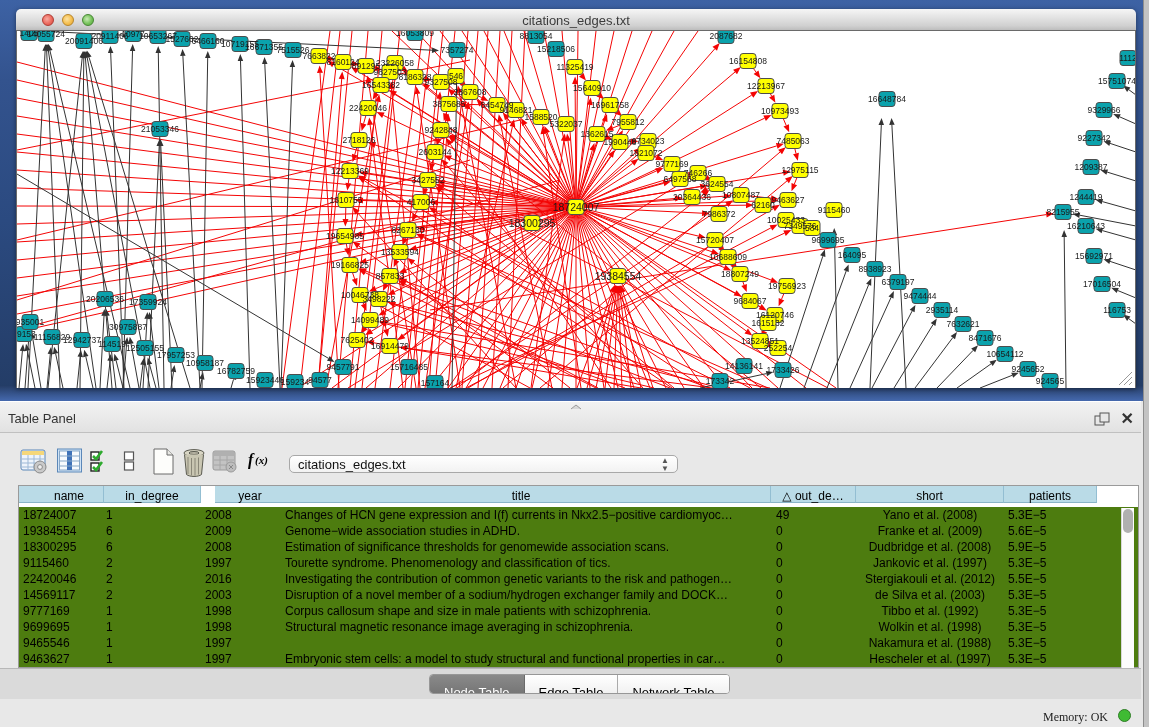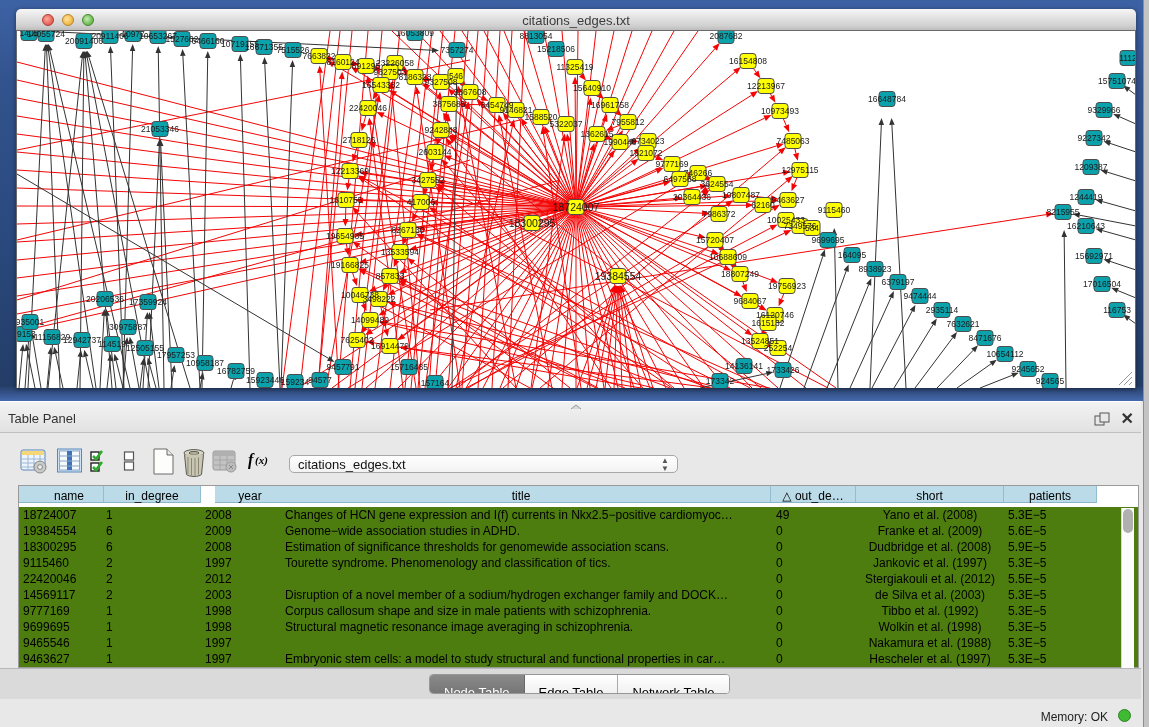--- a/index.html
+++ b/index.html
@@ -42,21 +42,21 @@
 .c5 { left:837px; width:148px; text-align:center; }
 .c6 { left:989px; width:90px; }
 #vscroll { position:absolute; right:4px; top:22px; width:13px; height:160px; background:#fcfcfc; border-left:1px solid #d8d8d8; }
 #vthumb { position:absolute; left:1px; top:1px; width:10px; height:24px; background:#b0b0b0; border-radius:5px; }
 #tabbar { position:absolute; left:0; top:267px; width:1141px; height:31px; background:#dadada; border-top:1px solid #b8b8b8; }
 #segs { position:absolute; left:429px; top:5px; height:20px; border:1px solid #979797; border-radius:4px; overflow:hidden; display:flex; background:#fff; }
 .seg { font-size:13px; line-height:19px; padding:8px 14px; color:#000; background:linear-gradient(#ffffff,#f1f1f1); border-right:1px solid #aaa; }
 .seg.on { background:linear-gradient(#8a8a8a,#767676); color:#fff; border-right:1px solid #6a6a6a; }
 .seg:last-child { border-right:none; }
 #status { position:absolute; left:0; top:298px; width:1141px; height:28px; }
-#mem { position:absolute; right:33px; top:11px; font-size:12px; color:#222; }
+#mem { position:absolute; right:33px; top:11px; font-size:12px; color:#222;font-family:Liberation Serif, serif; }
 #memdot { position:absolute; right:10px; top:10px; width:13px; height:13px; border-radius:50%; background:#3fbb33; border:1px solid #2e7d25; }
 .ticon { position:absolute; top:14px; }
 </style></head>
 <body>
 <div id="stage">
 <div id="bluebg"></div>
 <div id="bluebot"></div>
 <div id="win">
   <div id="titlebar">
         <div id="title">citations_edges.txt</div>
@@ -443,21 +443,22 @@
             <span class="c1">2</span>
             <span class="c2">1997</span>
             <span class="c3">Tourette syndrome. Phenomenology and classification of tics.</span>
             <span class="c4">0</span>
             <span class="c5">Jankovic et al. (1997)</span>
             <span class="c6">5.3E−5</span>
           </div>
 <div class="tr">
             <span class="c0">22420046</span>
             <span class="c1">2</span>
-            <span class="c2">2012</span>
+            <span class="c2">2016</span>
+            <span class="c3">Investigating the contribution of common genetic variants to the risk and pathogen…</span>
             <span class="c4">0</span>
             <span class="c5">Stergiakouli et al. (2012)</span>
             <span class="c6">5.5E−5</span>
           </div>
 <div class="tr">
             <span class="c0">14569117</span>
             <span class="c1">2</span>
             <span class="c2">2003</span>
             <span class="c3">Disruption of a novel member of a sodium/hydrogen exchanger family and DOCK…</span>
             <span class="c4">0</span>

